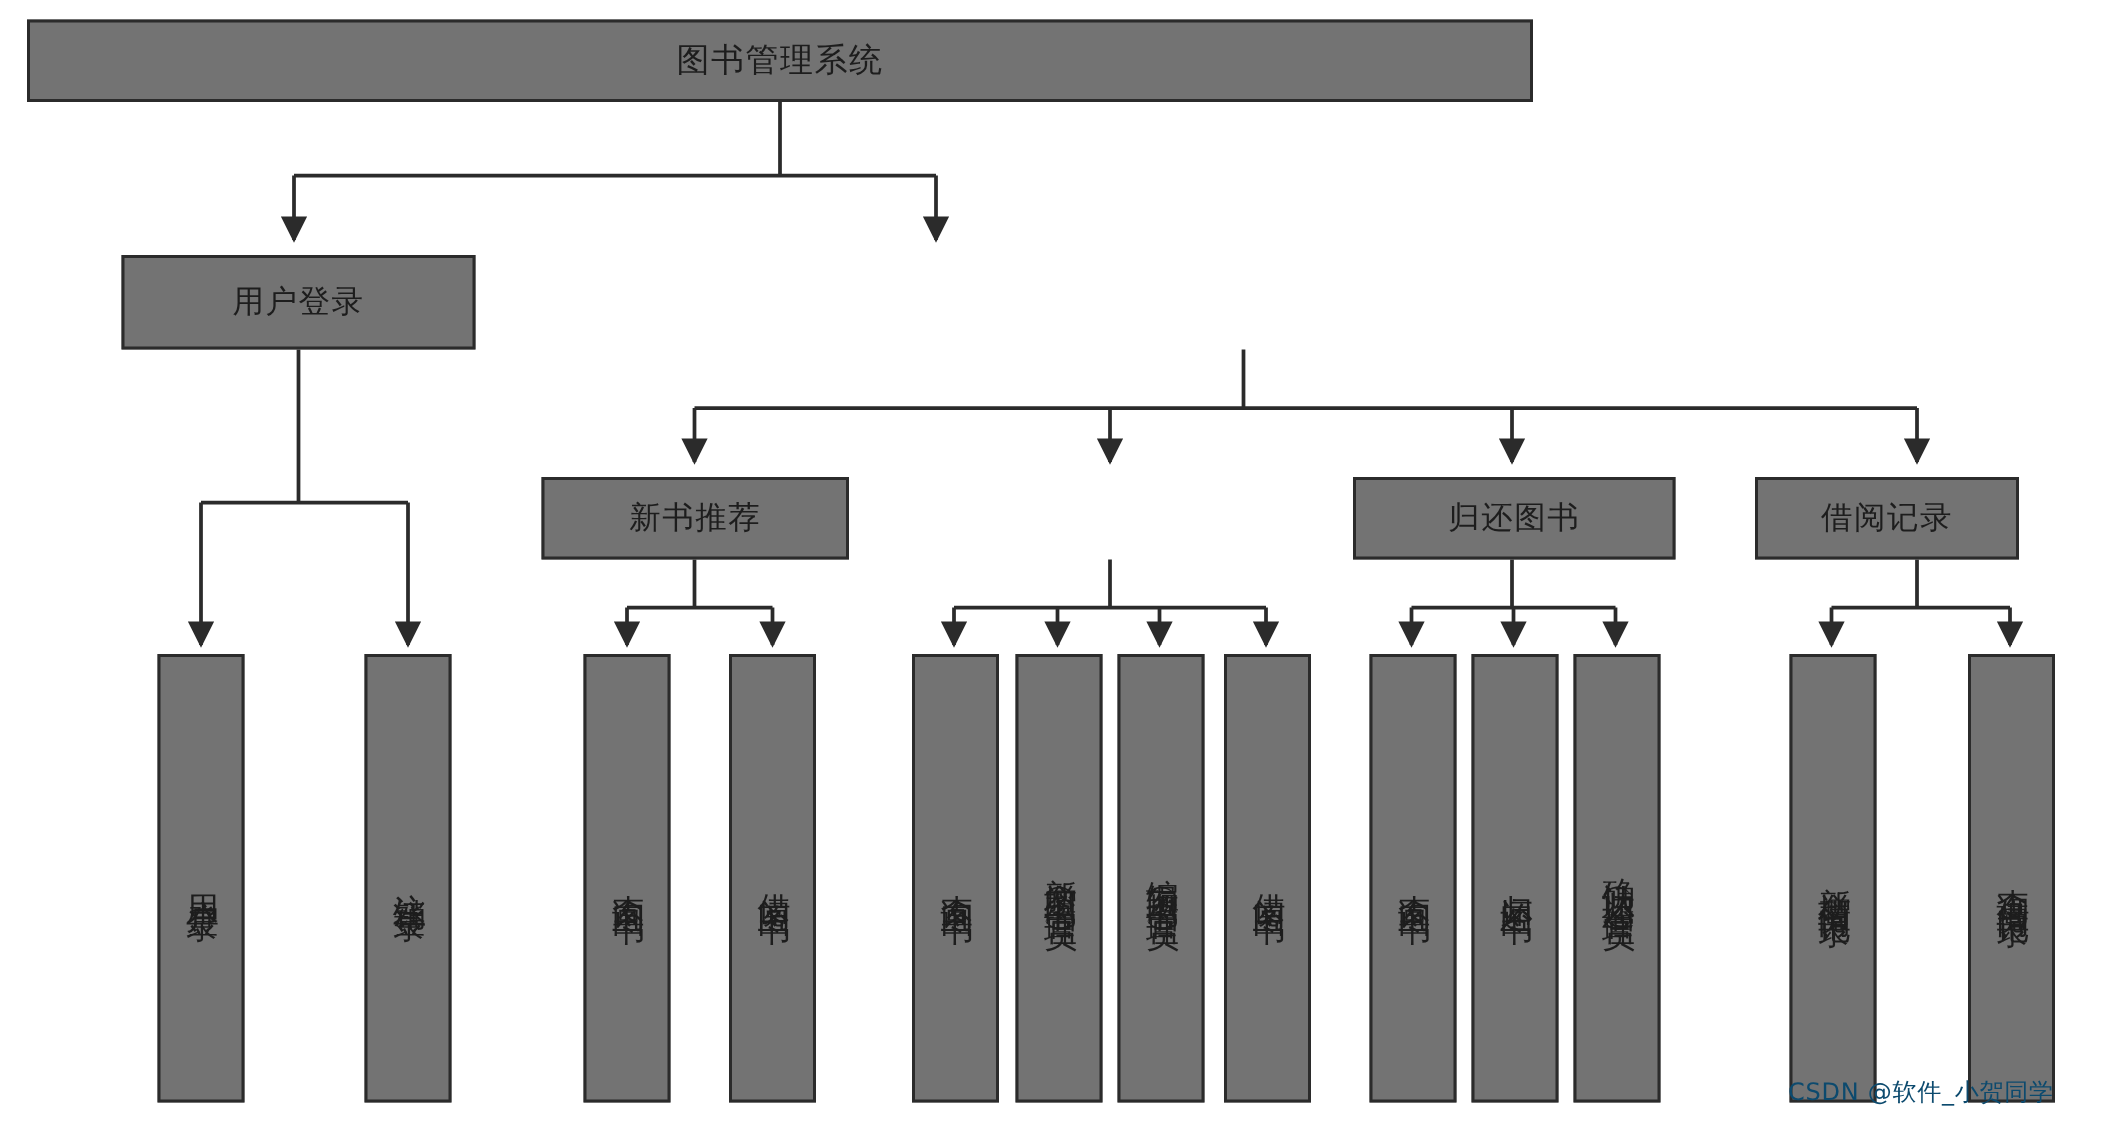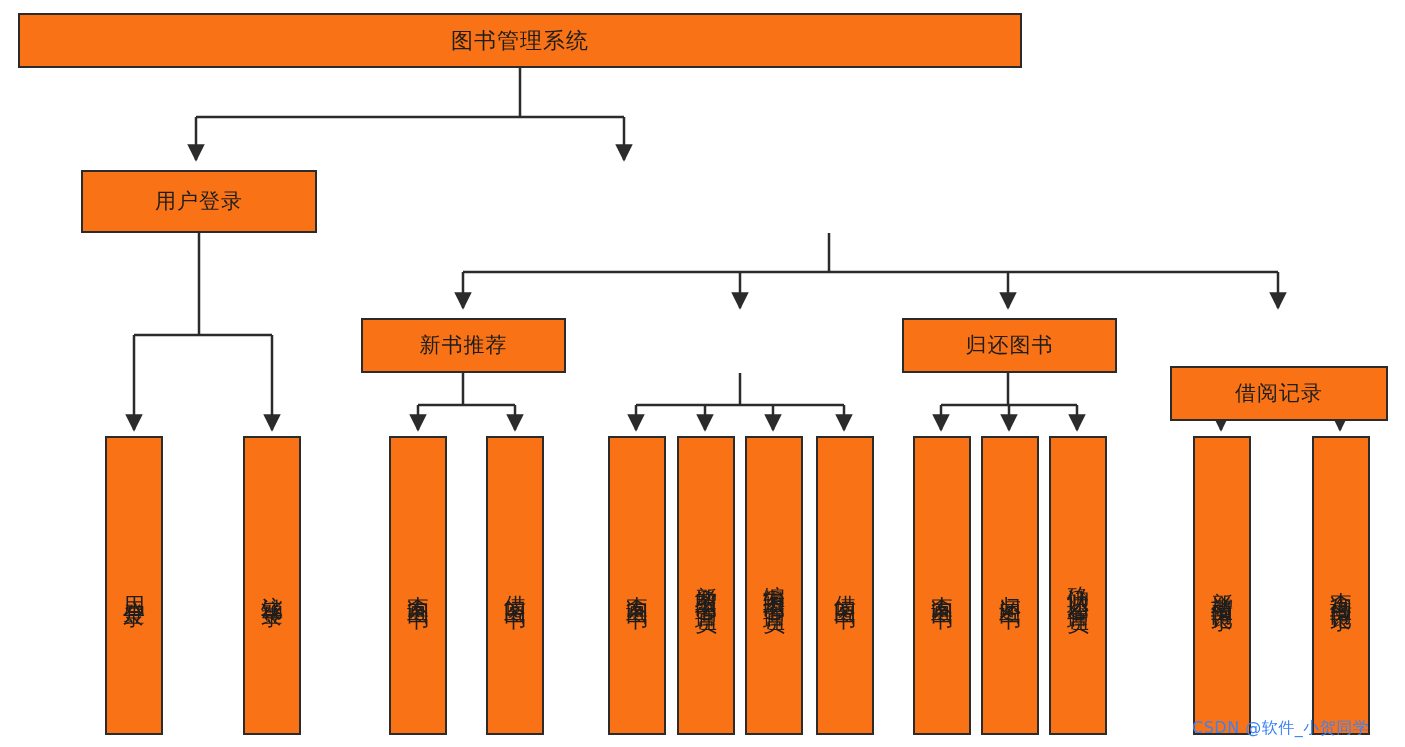--- a/index.html
+++ b/index.html
@@ -6,21 +6,21 @@
   body{
     font-family:"DejaVu Sans","Liberation Sans",sans-serif;
     width:1405px;height:747px;overflow:hidden;
   }
   #stage{position:relative;width:1405px;height:747px;background:#fff;}
   #wires{position:absolute;left:0;top:0;width:1405px;height:747px;}
 
   .node{
     position:absolute;
     box-sizing:border-box;
-    background:#f97316;
+    background:#737373;
     border:2.5px solid #2b2b2b;
     display:flex;
     align-items:center;
     justify-content:center;
     color:#1d1d1d;
   }
   .node .label{
     display:block;
     text-align:center;
     line-height:1.18;
@@ -37,21 +37,21 @@
     text-orientation:upright;
     font-size:22px;
     letter-spacing:4px;
     line-height:1;
     white-space:nowrap;
     max-height:285px;
   }
   .watermark{
     position:absolute;
     font-size:16px;
-    color:#3b82f6;
+    color:#0c4a6e;
     letter-spacing:0.5px;
     white-space:nowrap;
     user-select:none;
   }
 </style>
 </head>
 <body>
 
 <div id="stage">
 
@@ -116,21 +116,21 @@
 
   <div class="node h" style="left:361px;top:318px;width:205px;height:55px;">
     <span class="label">新书推荐</span>
   </div>
 
 
   <div class="node h" style="left:902px;top:318px;width:215px;height:55px;">
     <span class="label">归还图书</span>
   </div>
 
-  <div class="node h" style="left:1170px;top:318px;width:218px;height:55px;margin-top:48px;">
+  <div class="node h" style="left:1170px;top:318px;width:176px;height:55px;">
     <span class="label">借阅记录</span>
   </div>
 
   <div class="node v" style="left:105px;top:436px;width:58px;height:299px;">
     <span class="label">用户登录</span>
   </div>
   <div class="node v" style="left:243px;top:436px;width:58px;height:299px;">
     <span class="label">注销登录</span>
   </div>
 

